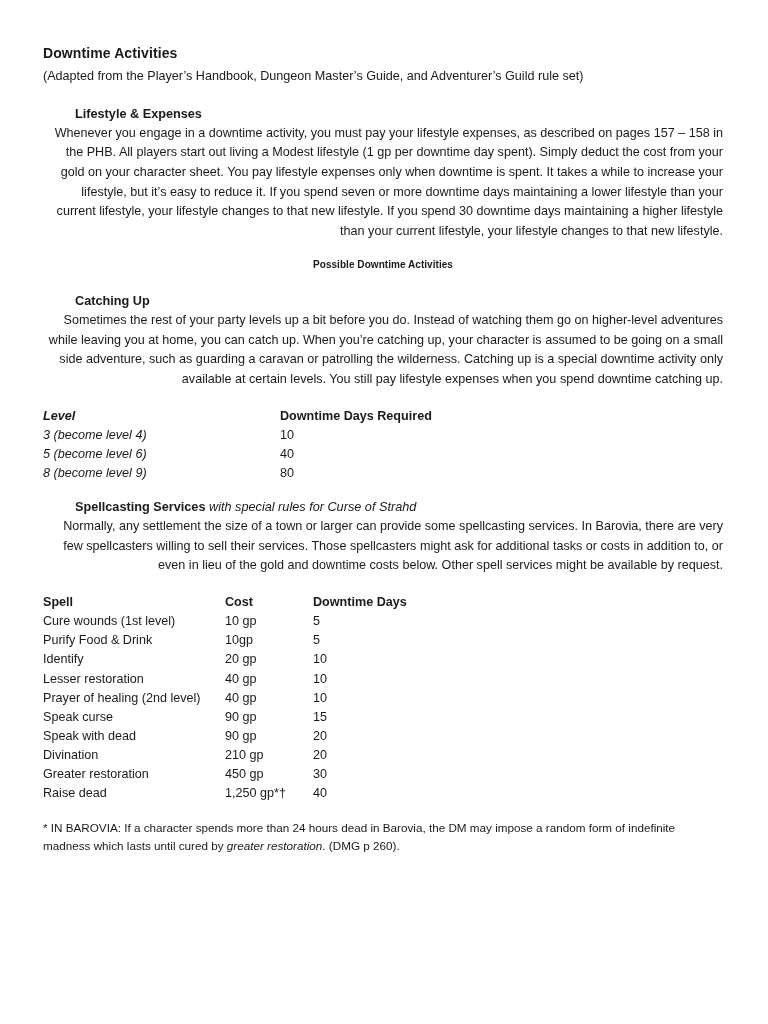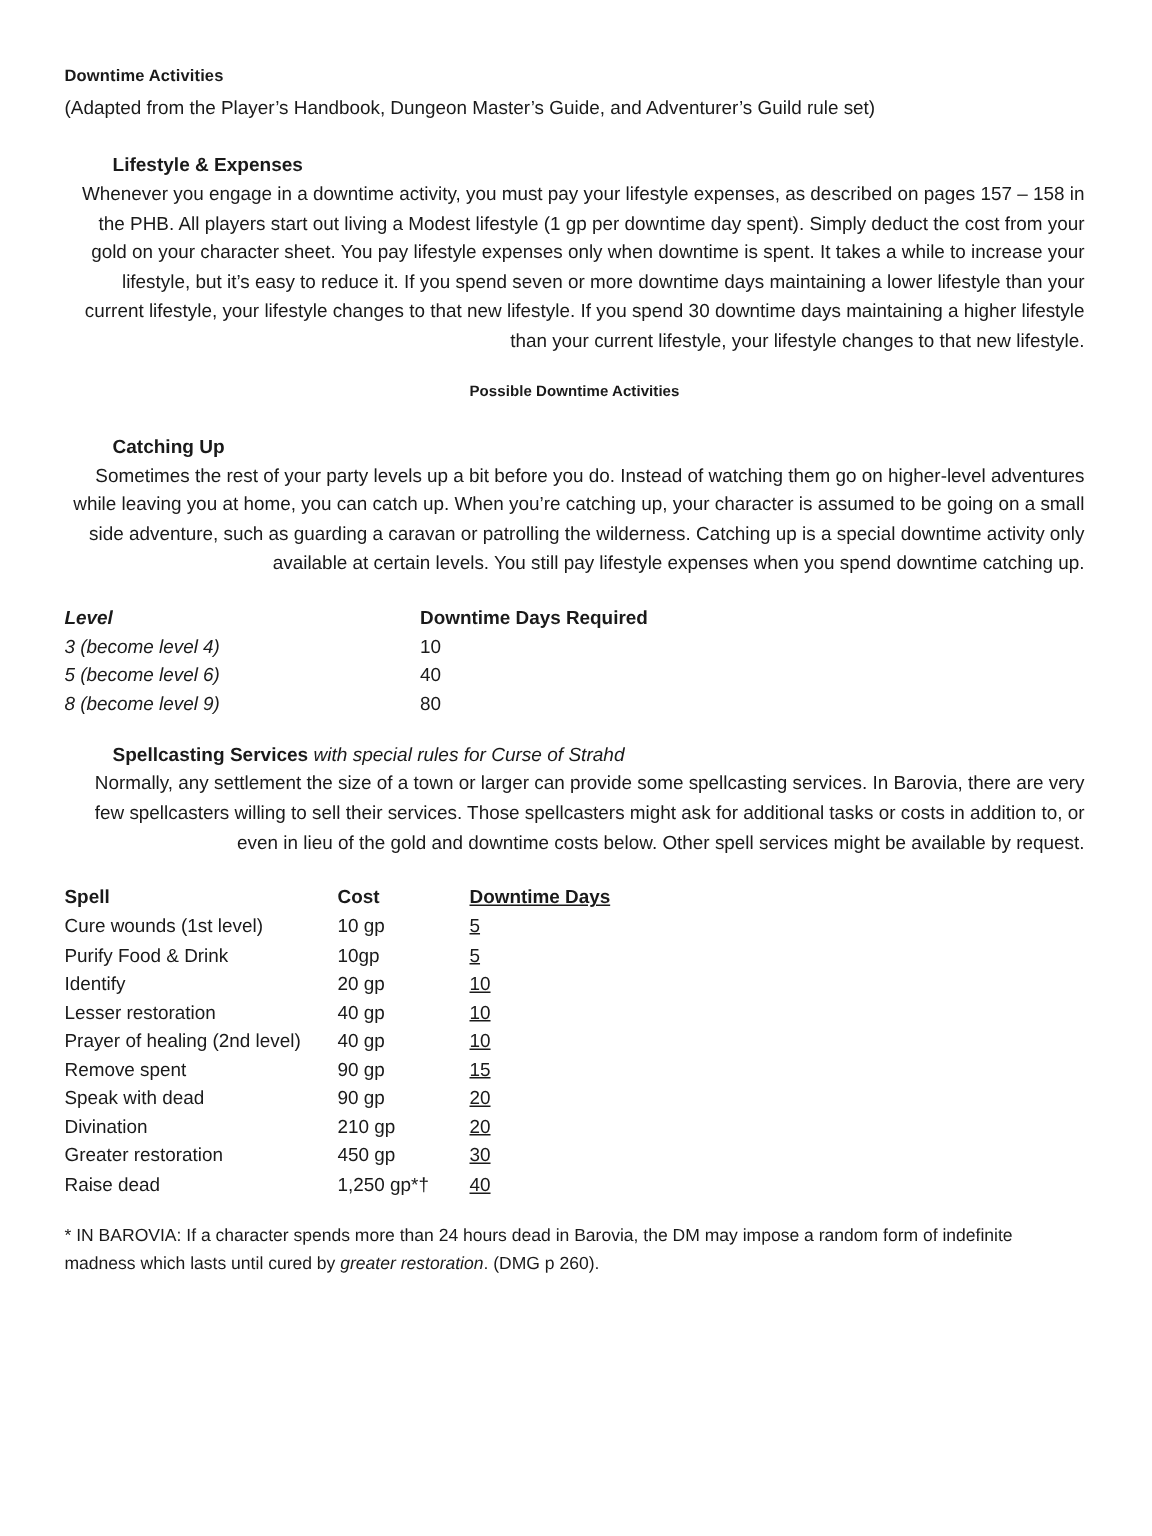--- a/index.html
+++ b/index.html
@@ -16,21 +16,21 @@
     color: #1a1a1a;
     overflow: hidden;
   }
   .content {
     position: absolute;
     left: 43px;
     top: 45px;
     width: 680px;
   }
   .doc-title {
-    font-size: 11px;
+    font-size: 14px;
     font-weight: bold;
     letter-spacing: 0.1px;
     margin: 0 0 4px 0;
     line-height: 1.25;
   }
   .subtitle {
     font-size: 12.6px;
     font-weight: normal;
     line-height: 1.45;
     margin: 0;
@@ -78,21 +78,21 @@
   }
   table.data-table thead th {
     font-weight: bold;
   }
   
   .level-table td.c0, .level-table th.c0 { width: 237px; font-style: italic; }
   .level-table td.c1, .level-table th.c1 { width: 200px; }
   
   .spell-table td.c0, .spell-table th.c0 { width: 182px; }
   .spell-table td.c1, .spell-table th.c1 { width: 88px; }
-  .spell-table td.c2, .spell-table th.c2 { width: 160px; text-decoration: underline; }
+  .spell-table td.c2, .spell-table th.c2 { width: 160px; }
 
   .footnote {
     font-size: 11.7px;
     line-height: 1.62;
     margin: 0;
   }
 </style>
 </head>
 <body>
 
@@ -176,21 +176,21 @@
           <td class="c0">Lesser restoration</td>
           <td class="c1">40 gp</td>
           <td class="c2">10</td>
         </tr>
         <tr>
           <td class="c0">Prayer of healing (2nd level)</td>
           <td class="c1">40 gp</td>
           <td class="c2">10</td>
         </tr>
         <tr>
-          <td class="c0">Remove spent</td>
+          <td class="c0">Speak curse</td>
           <td class="c1">90 gp</td>
           <td class="c2">15</td>
         </tr>
         <tr>
           <td class="c0">Speak with dead</td>
           <td class="c1">90 gp</td>
           <td class="c2">20</td>
         </tr>
         <tr>
           <td class="c0">Divination</td>

